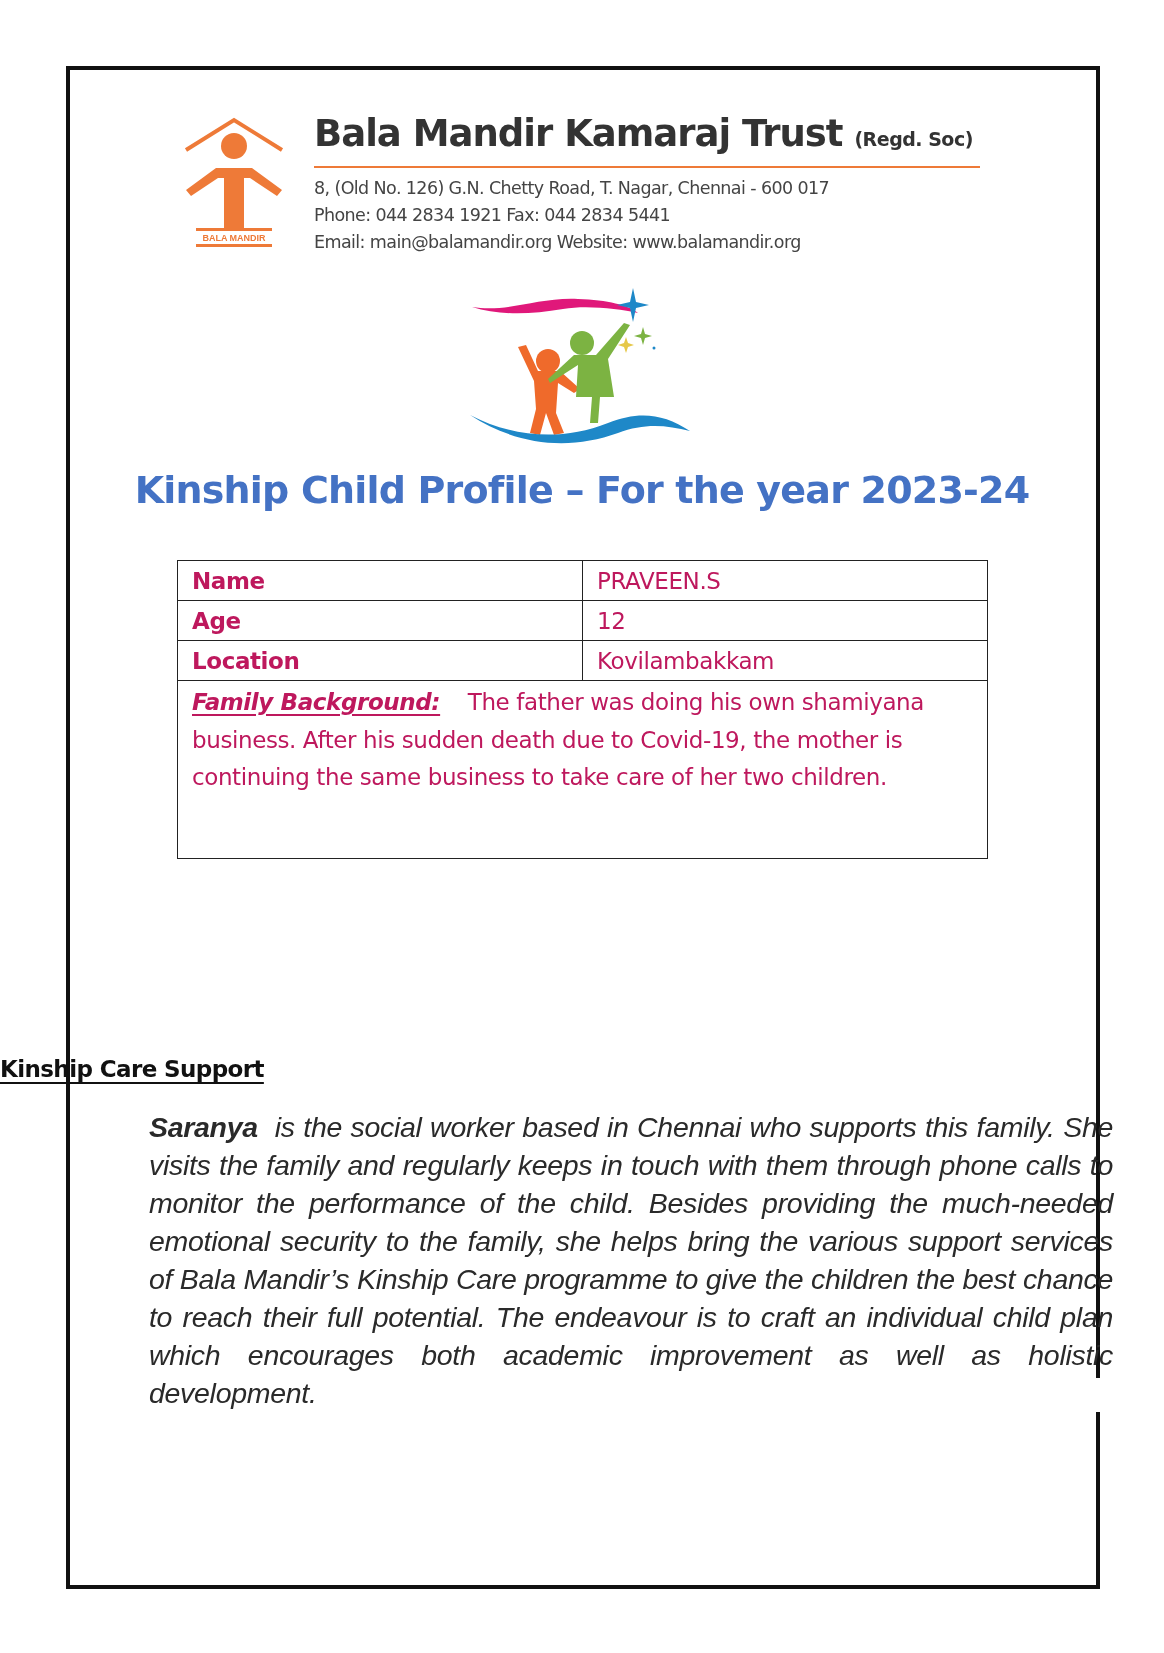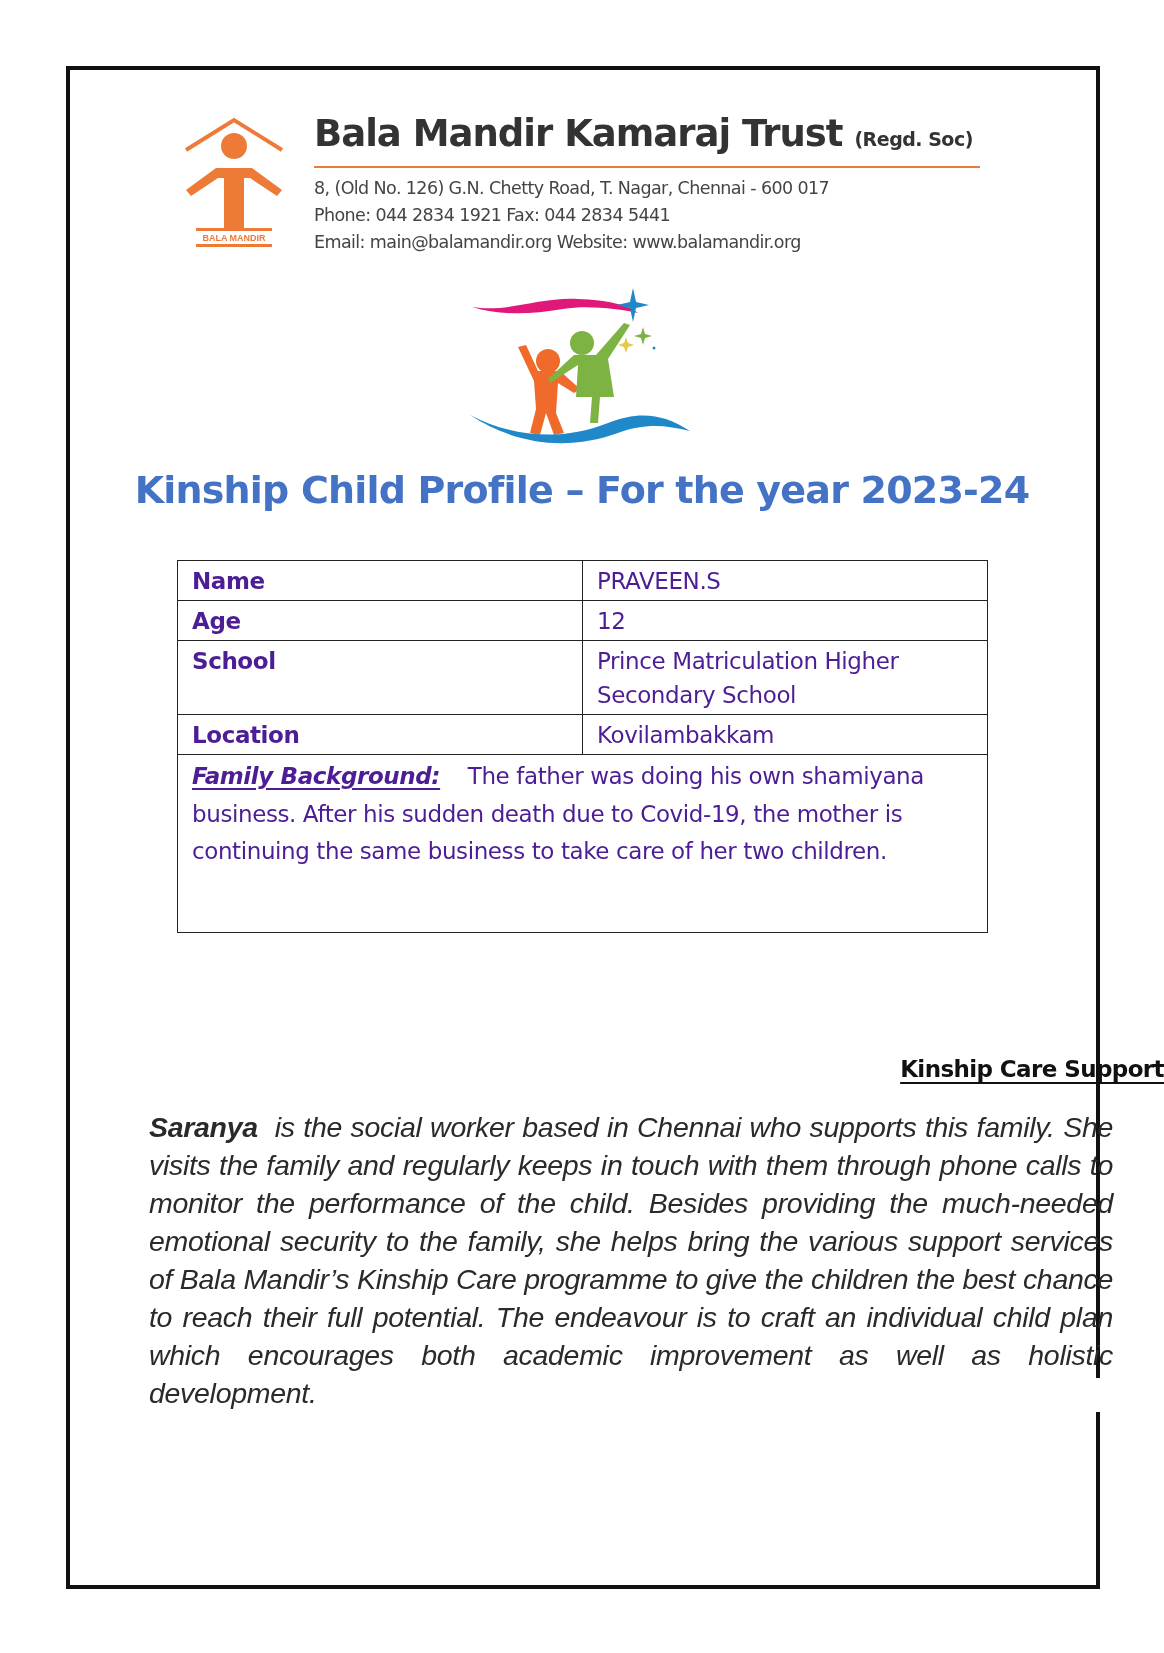--- a/index.html
+++ b/index.html
@@ -21,28 +21,28 @@
 
   
   .kids { position:absolute; left:468px; top:285px; width:225px; height:162px; }
 
   .title { position:absolute; left:0; width:1164px; top:468px; text-align:center;
            font-family:"DejaVu Sans", sans-serif; font-weight:bold; font-size:38px;
            color:#4472c4; letter-spacing:-0.8px; }
 
   
   table.profile { position:absolute; left:177px; top:560px; width:811px; border-collapse:collapse;
-                  font-family:"DejaVu Sans", sans-serif; font-size:23px; color:#4c1d95; }
+                  font-family:"DejaVu Sans", sans-serif; font-size:23px; color:#be185d; }
   table.profile td { border:1.6px solid #222; padding:3px 14px 2px 14px; vertical-align:top;
                      line-height:34px; letter-spacing:-0.4px; }
   table.profile td.k { width:376px; font-weight:bold; }
   table.profile td.fam { height:172px; line-height:37.5px; }
   .fam-label { font-weight:bold; text-decoration:underline; text-underline-offset:4px;font-style:italic; }
 
-  .support-heading { position:absolute; left:0; width:1164px; top:1056px; text-align:right;
+  .support-heading { position:absolute; left:0; width:1164px; top:1056px; text-align:left;
                      font-family:"DejaVu Sans", sans-serif; font-weight:bold; font-size:23px;
                      color:#111; text-decoration:underline; text-underline-offset:5px; letter-spacing:-0.6px; }
   .support-body { position:absolute; left:101px; top:1108px; width:964px;
                   font-family:"Liberation Sans", sans-serif; font-style:italic; font-size:28.5px;
                   line-height:38px; text-align:justify; color:#2a2a2a; letter-spacing:-0.3px;margin-left:48px; }
   .support-body .worker { font-weight:bold; }
 </style>
 </head>
 <body>
 
@@ -94,24 +94,20 @@
   <tbody>
     <tr>
       <td class="k">Name</td>
       <td>PRAVEEN.S</td>
     </tr>
     <tr>
       <td class="k">Age</td>
       <td>12</td>
     </tr>
     <tr>
-      <td class="k">School</td>
-      <td>Prince Matriculation Higher Secondary School</td>
-    </tr>
-    <tr>
       <td class="k">Location</td>
       <td>Kovilambakkam</td>
     </tr>
     <tr>
       <td class="fam" colspan="2"><span class="fam-label">Family Background:</span>&nbsp;&nbsp;&nbsp;&nbsp;<span>The father was doing his own shamiyana business. After his sudden death due to Covid-19, the mother is continuing the same business to take care of her two children.</span></td>
     </tr>
   </tbody>
 </table>
 
 <div class="support-heading">Kinship Care Support</div>

